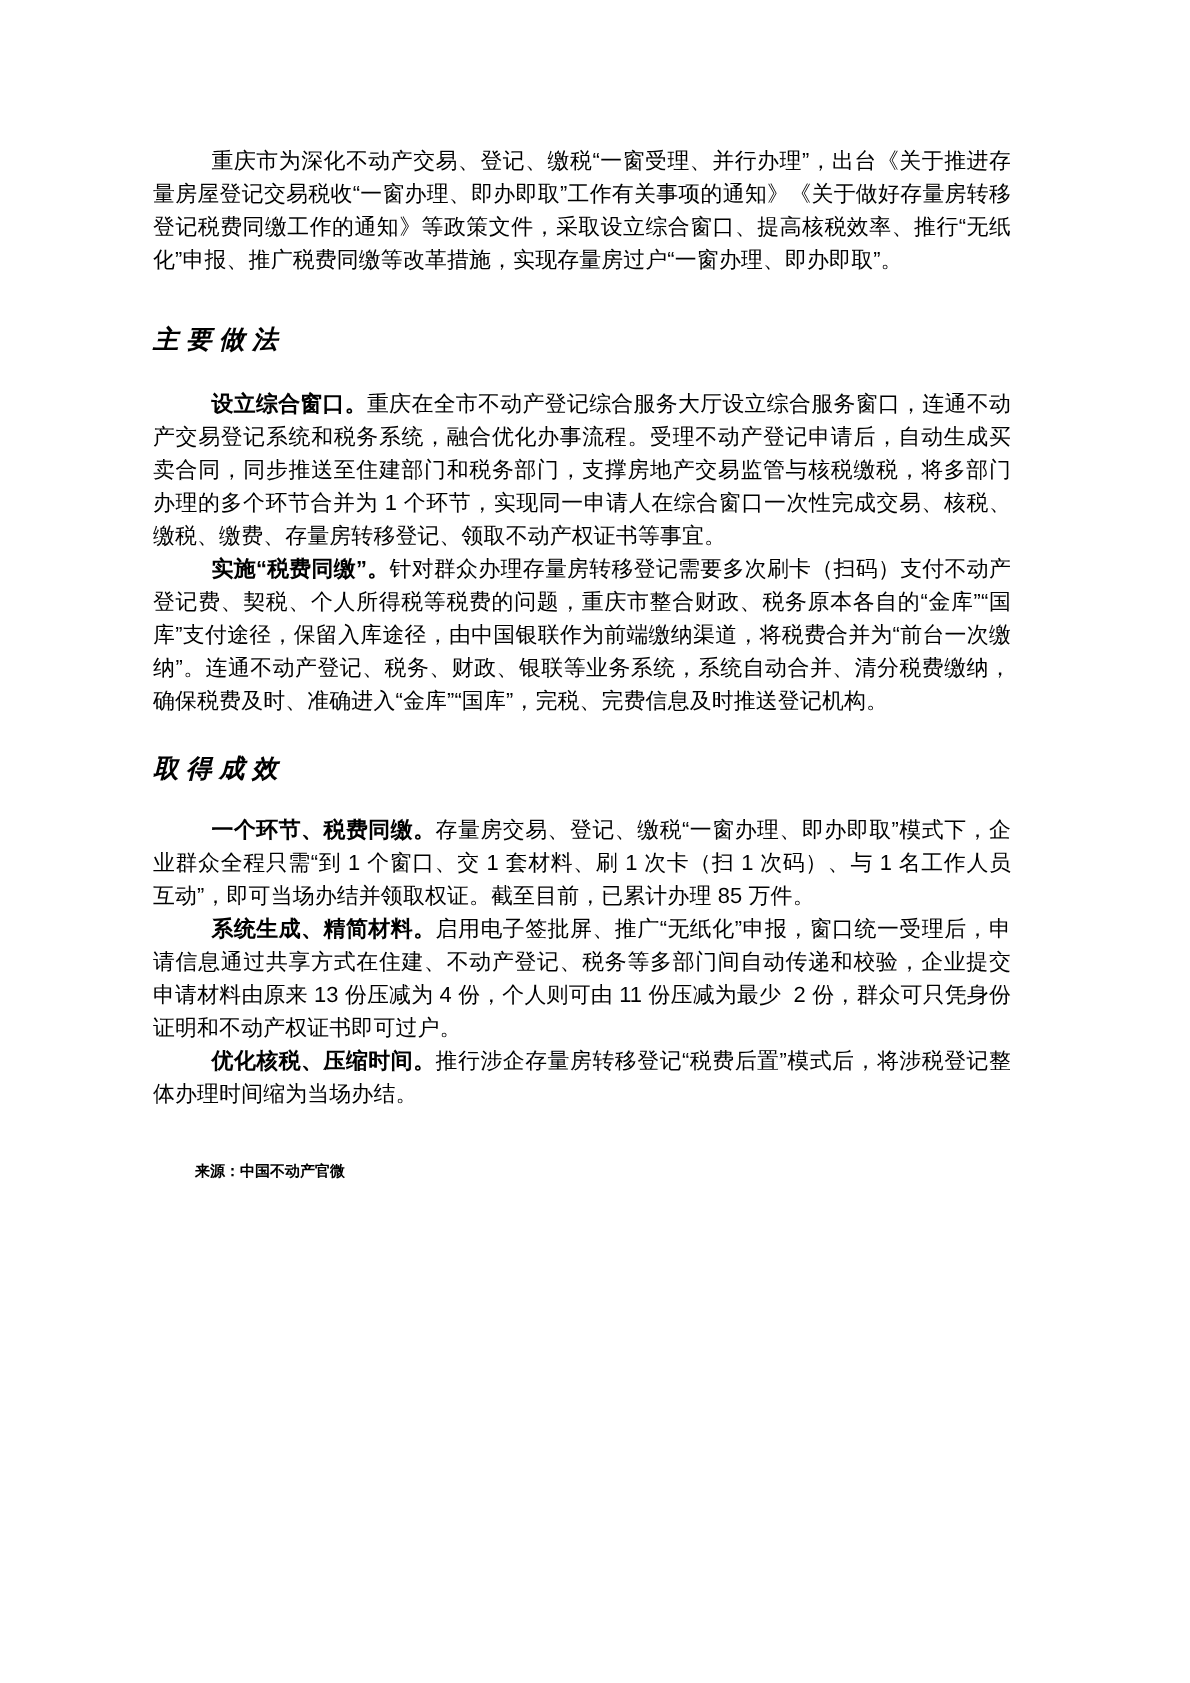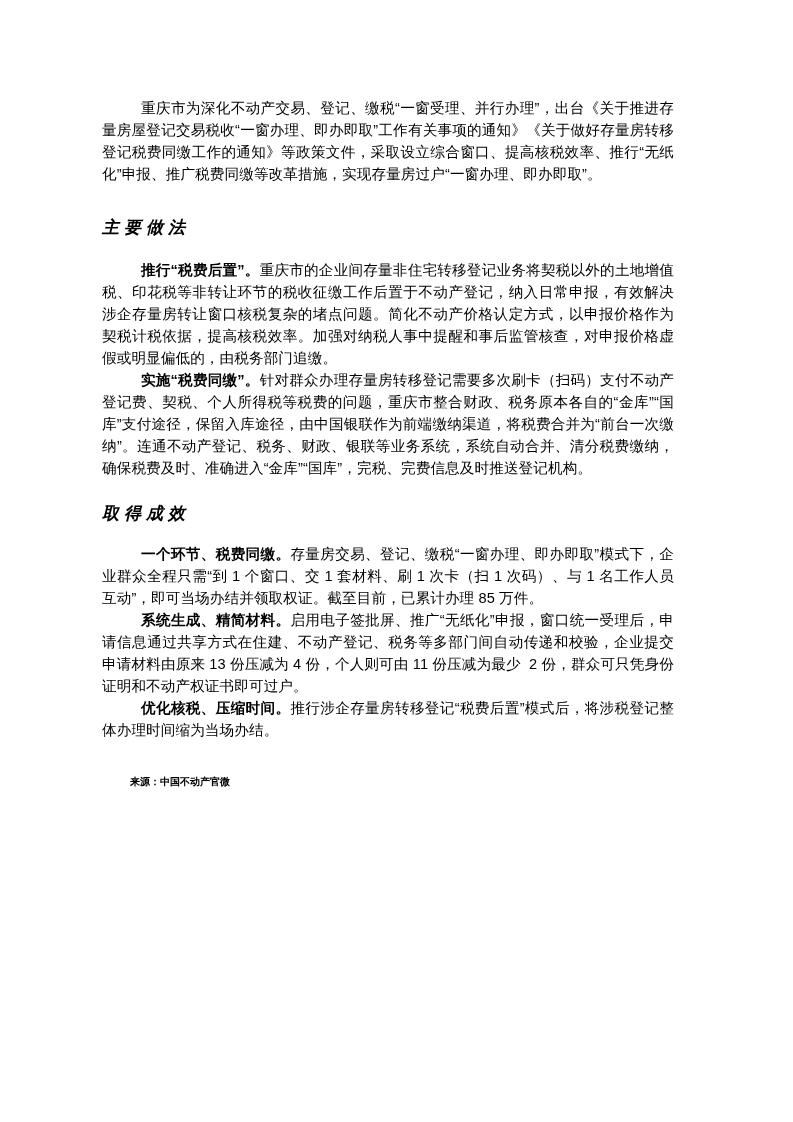--- a/index.html
+++ b/index.html
@@ -47,22 +47,22 @@
 </head>
 <body>
 
 <div class="page">
   <div class="content">
 
     <p class="body indent">重庆市为深化不动产交易、登记、缴税“一窗受理、并行办理”，出台《关于推进存量房屋登记交易税收“一窗办理、即办即取”工作有关事项的通知》《关于做好存量房转移登记税费同缴工作的通知》等政策文件，采取设立综合窗口、提高核税效率、推行“无纸化”申报、推广税费同缴等改革措施，实现存量房过户“一窗办理、即办即取”。</p>
 
     <h2 class="heading heading-1">主要做法</h2>
 
+    <p class="body indent"><b class="lead">设立综合窗口。</b><span>重庆在全市不动产登记综合服务大厅设立综合服务窗口，连通不动产交易登记系统和税务系统，融合优化办事流程。受理不动产登记申请后，自动生成买卖合同，同步推送至住建部门和税务部门，支撑房地产交易监管与核税缴税，将多部门办理的多个环节合并为 1 个环节，实现同一申请人在综合窗口一次性完成交易、核税、缴税、缴费、存量房转移登记、领取不动产权证书等事宜。</span></p>
 
-    <p class="body indent"><b class="lead">推行“税费后置”。</b><span>重庆市的企业间存量非住宅转移登记业务将契税以外的土地增值税、印花税等非转让环节的税收征缴工作后置于不动产登记，纳入日常申报，有效解决涉企存量房转让窗口核税复杂的堵点问题。简化不动产价格认定方式，以申报价格作为契税计税依据，提高核税效率。加强对纳税人事中提醒和事后监管核查，对申报价格虚假或明显偏低的，由税务部门追缴。</span></p>
 
 
     <p class="body indent"><b class="lead">实施“税费同缴”。</b><span>针对群众办理存量房转移登记需要多次刷卡（扫码）支付不动产登记费、契税、个人所得税等税费的问题，重庆市整合财政、税务原本各自的“金库”“国库”支付途径，保留入库途径，由中国银联作为前端缴纳渠道，将税费合并为“前台一次缴纳”。连通不动产登记、税务、财政、银联等业务系统，系统自动合并、清分税费缴纳，确保税费及时、准确进入“金库”“国库”，完税、完费信息及时推送登记机构。</span></p>
 
     <h2 class="heading heading-2">取得成效</h2>
 
     <p class="body indent"><b class="lead">一个环节、税费同缴。</b><span>存量房交易、登记、缴税“一窗办理、即办即取”模式下，企业群众全程只需“到 1 个窗口、交 1 套材料、刷 1 次卡（扫 1 次码）、与 1 名工作人员互动”，即可当场办结并领取权证。截至目前，已累计办理 85 万件。</span></p>
 
     <p class="body indent"><b class="lead">系统生成、精简材料。</b><span>启用电子签批屏、推广“无纸化”申报，窗口统一受理后，申请信息通过共享方式在住建、不动产登记、税务等多部门间自动传递和校验，企业提交申请材料由原来 13 份压减为 4 份，个人则可由 11 份压减为最少&nbsp; 2 份，群众可只凭身份证明和不动产权证书即可过户。</span></p>
 

